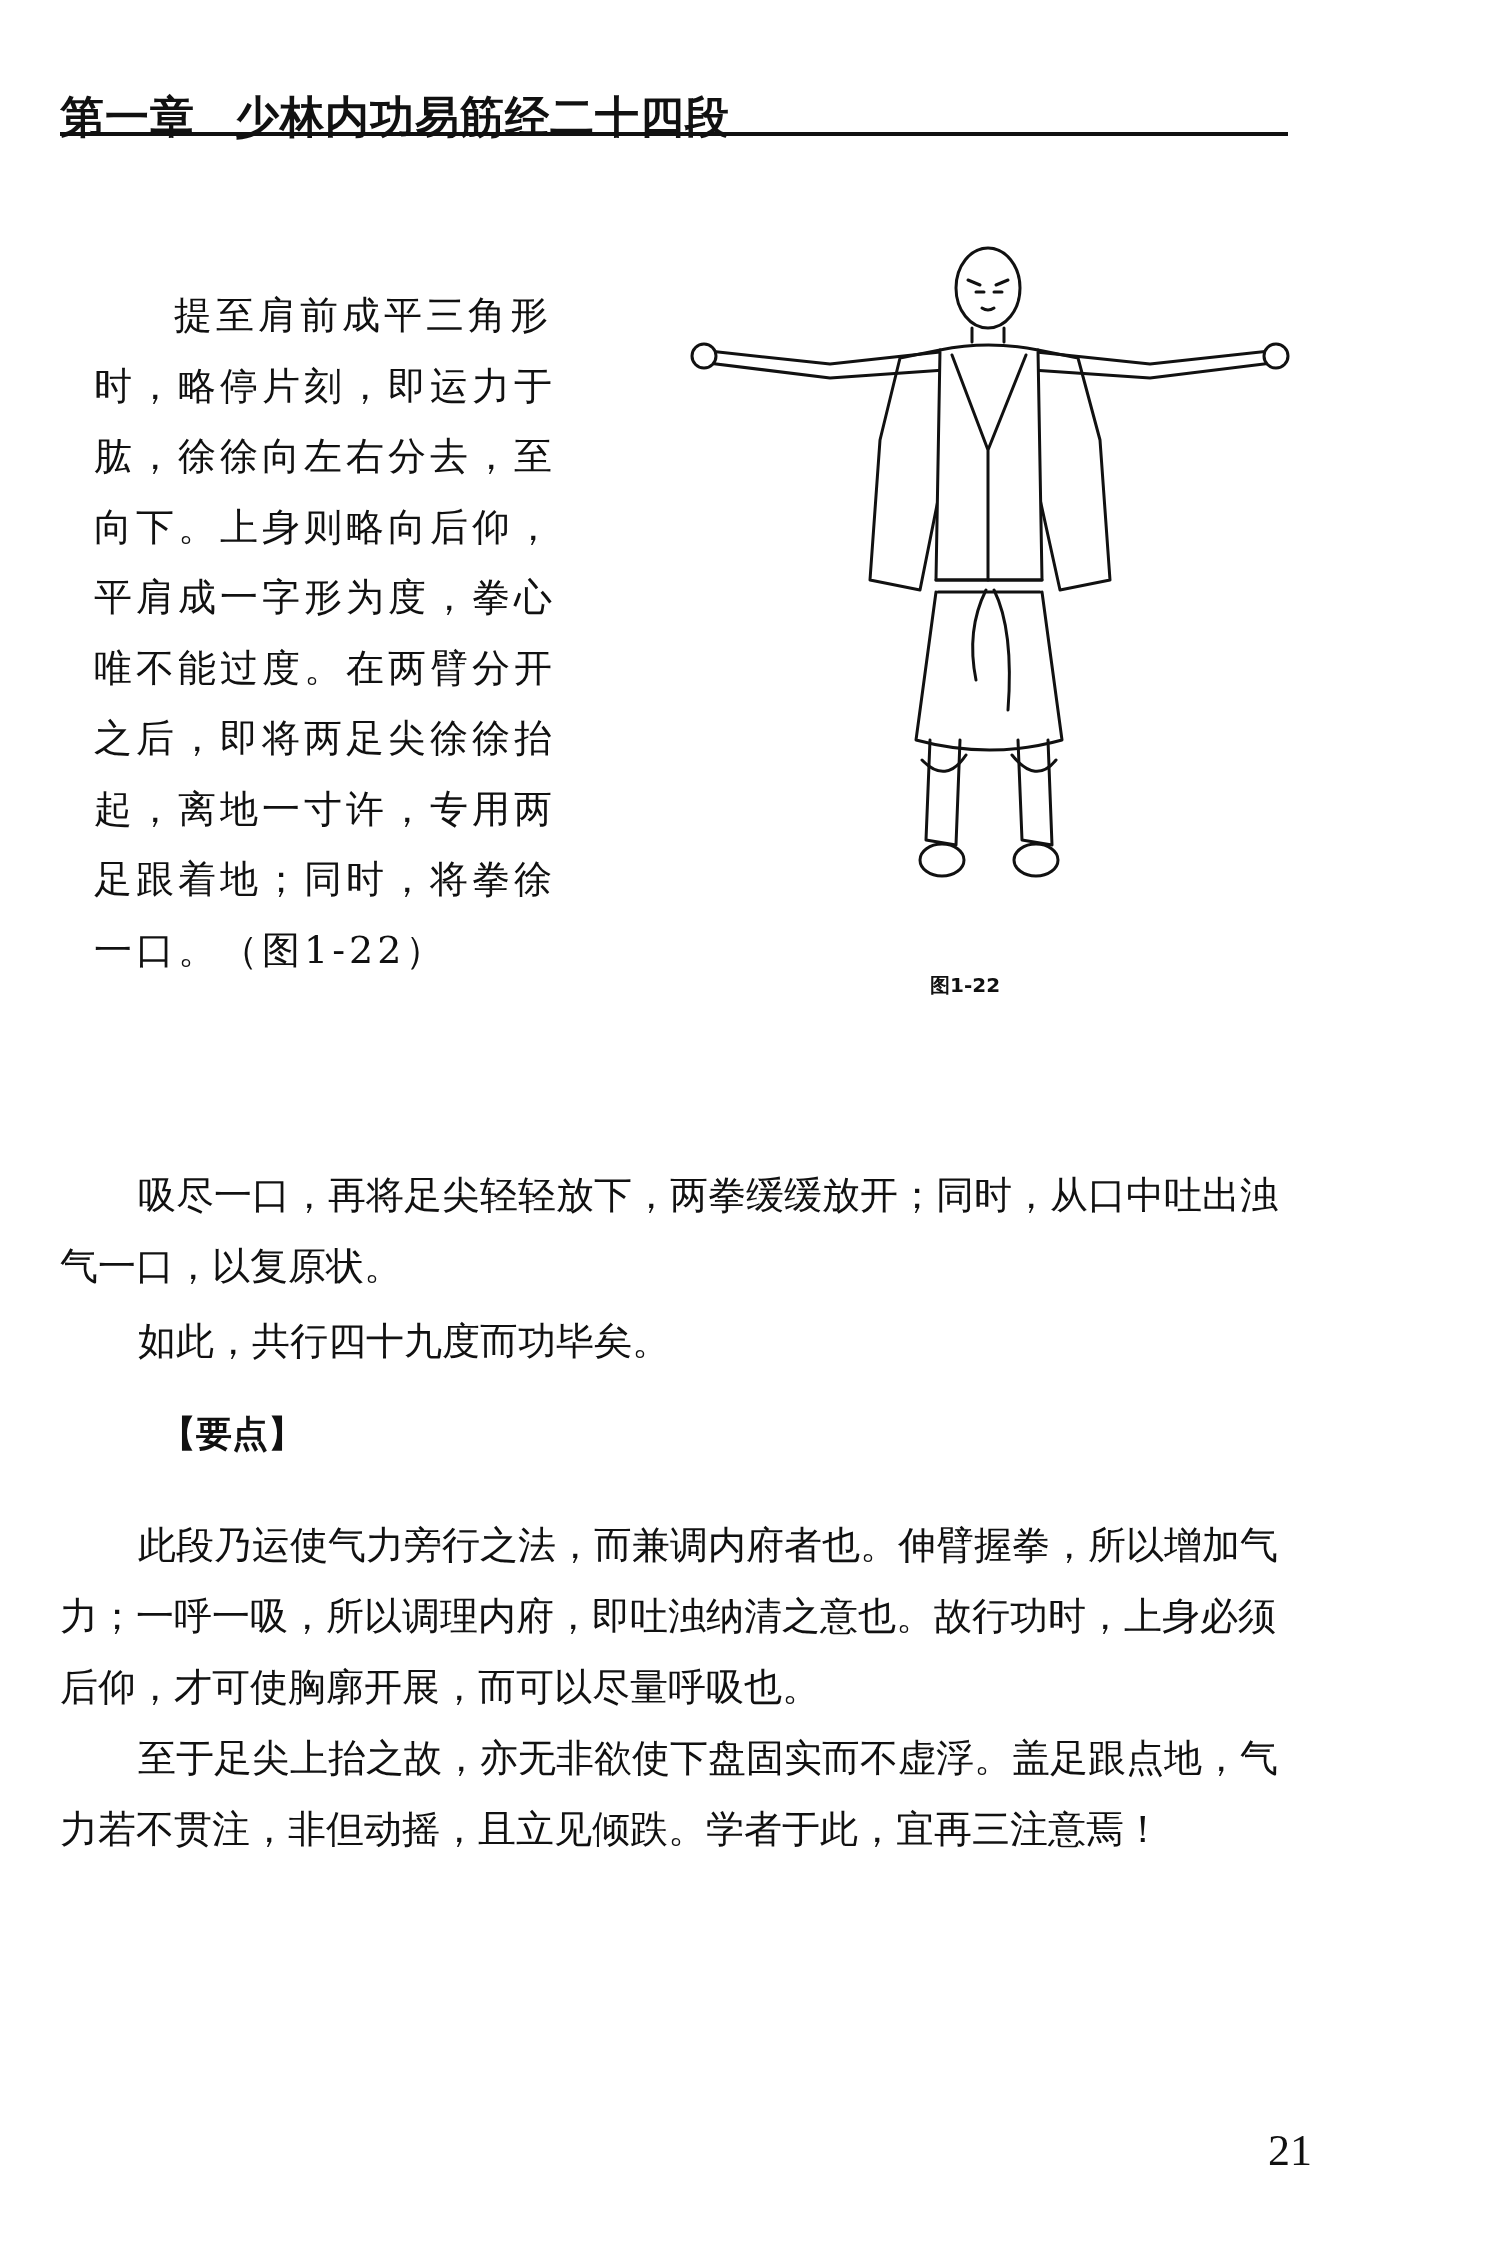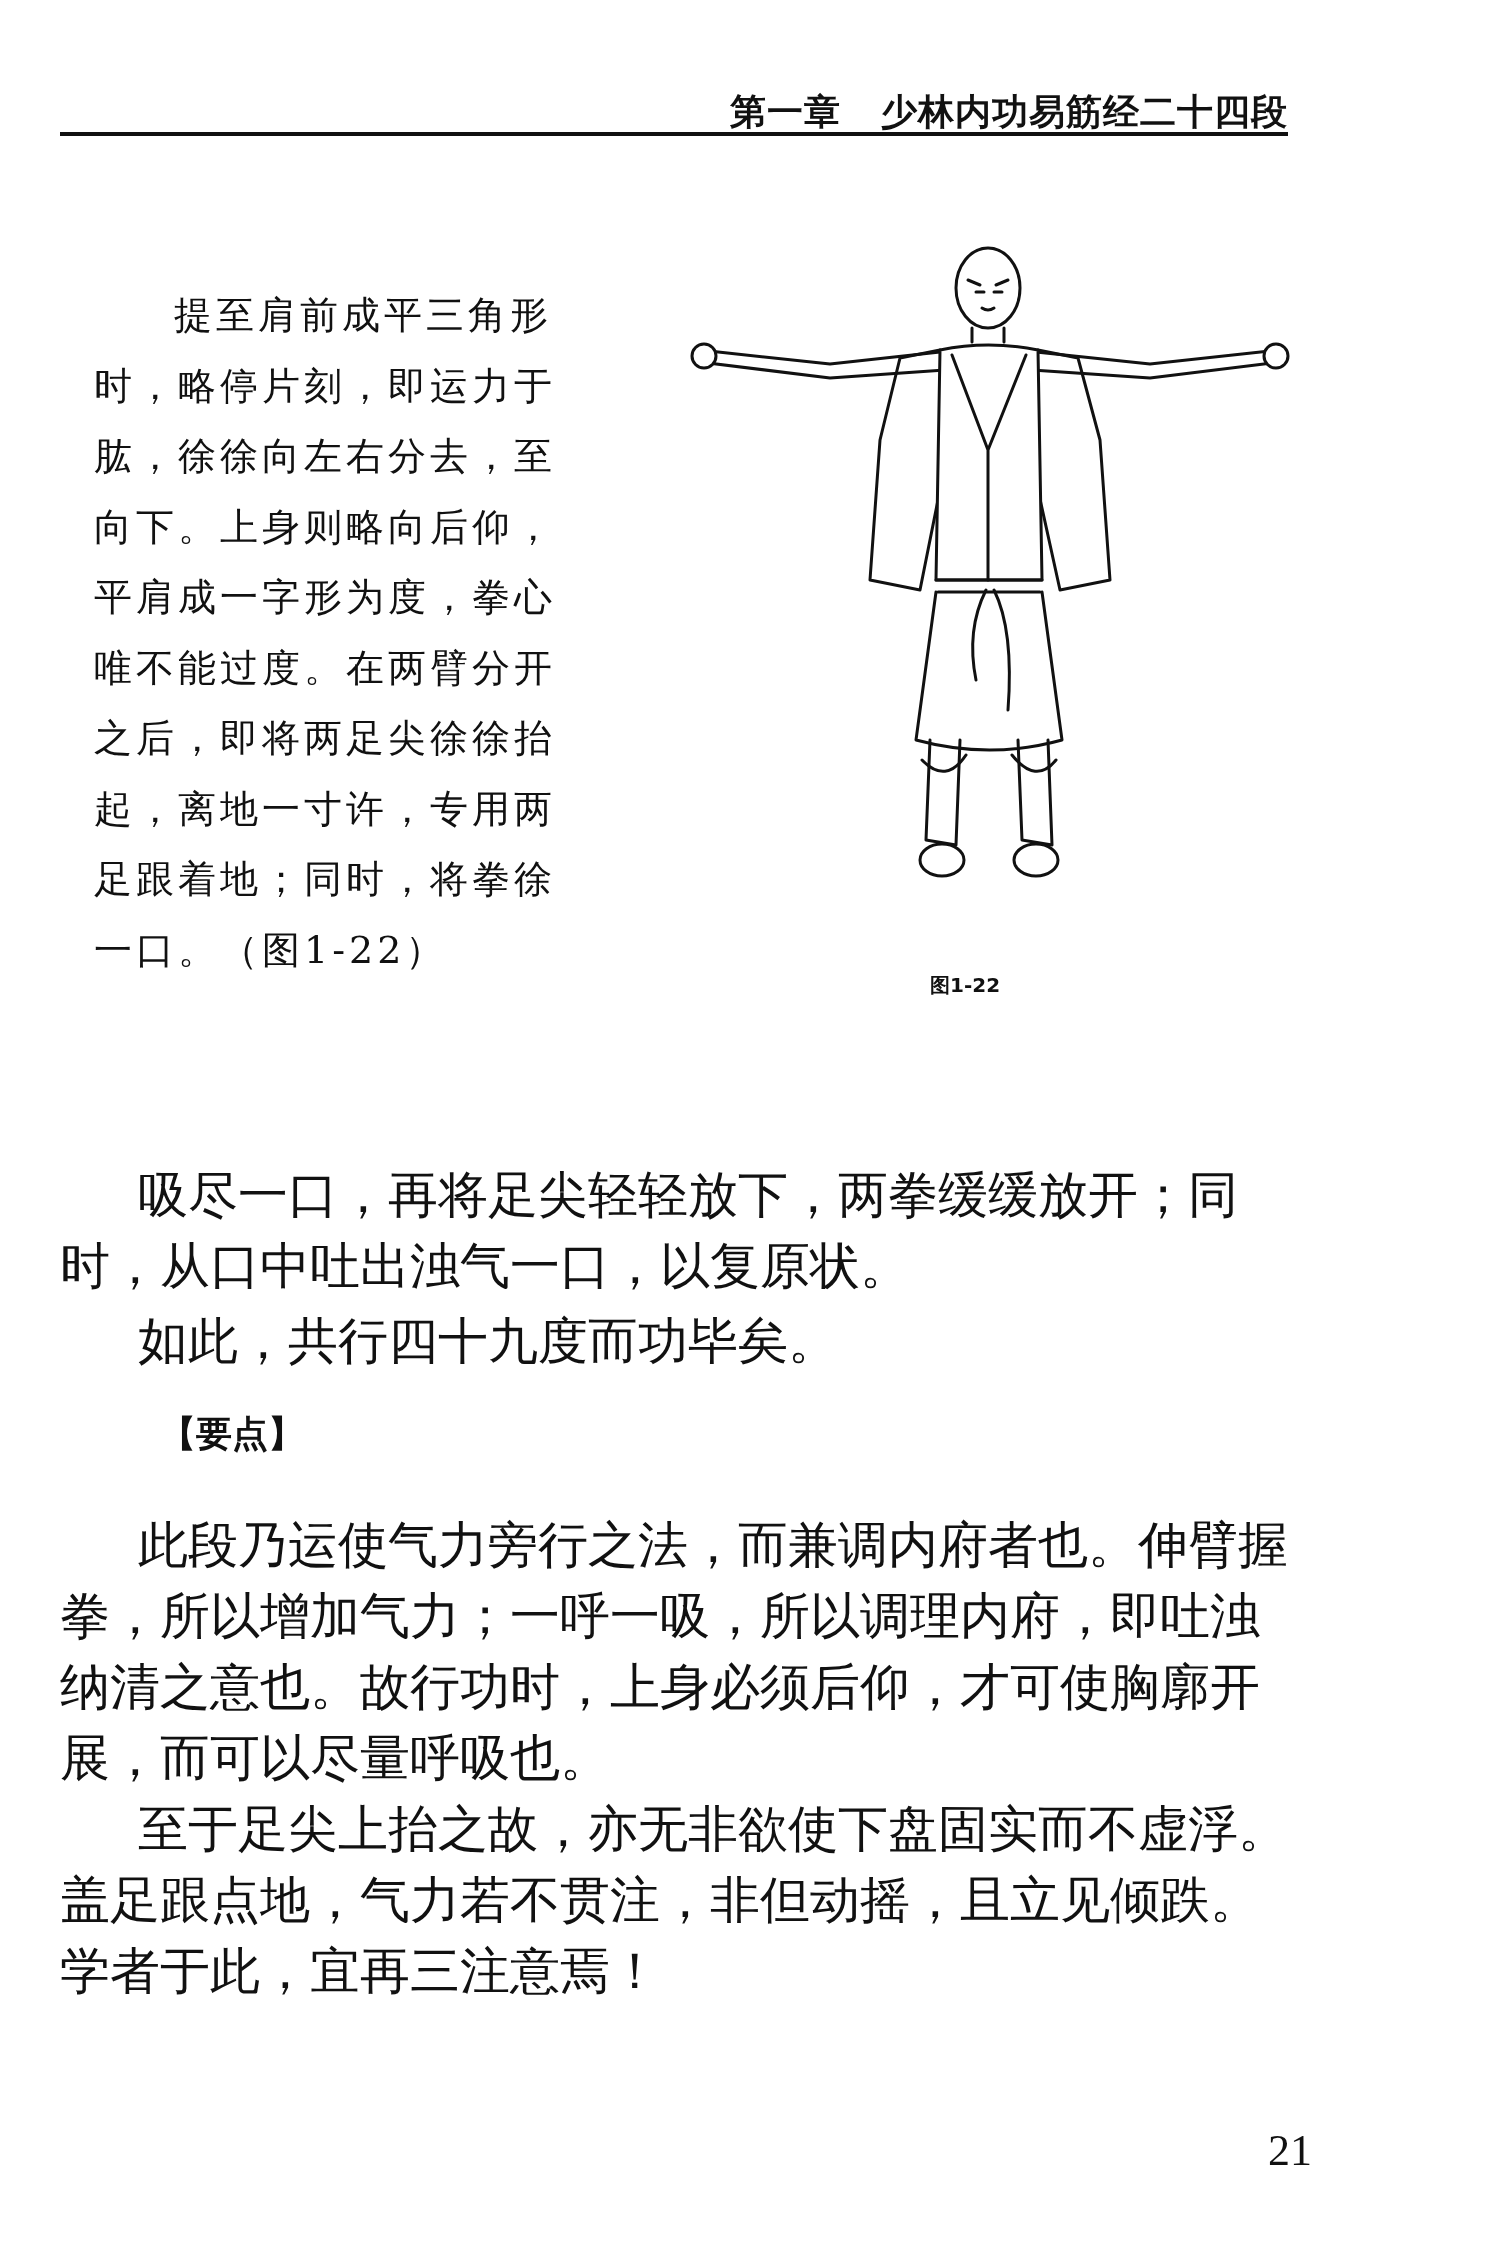--- a/index.html
+++ b/index.html
@@ -1,26 +1,26 @@
 <!DOCTYPE html>
 <html><head>
 <meta charset="utf-8">
 <style>
   html,body{margin:0;padding:0;background:#fff;}
   body{width:1500px;height:2259px;position:relative;overflow:hidden;color:#111;
        font-family:"DejaVu Serif","Liberation Serif",serif;}
-  .header{position:absolute;left:60px;top:88px;width:1228px;text-align:right;
-          font-family:"DejaVu Sans","Liberation Sans",sans-serif;font-weight:bold;font-size:36px;letter-spacing:1px;}
+  .header{position:absolute;left:60px;top:88px;width:1228px;
+          font-family:"DejaVu Sans","Liberation Sans",sans-serif;font-weight:bold;font-size:44px;letter-spacing:1px;}
   .header .gap{display:inline-block;width:40px;}
   .rule{position:absolute;left:60px;top:132px;width:1228px;height:4px;background:#111;}
   .col{position:absolute;left:58px;top:280px;width:500px;font-size:38px;line-height:70.5px;letter-spacing:4px;margin-left:36px;}
   .col div{white-space:nowrap;}
   .fig{position:absolute;left:690px;top:240px;width:600px;height:700px;}
   .caption{position:absolute;left:930px;top:972px;font-family:"DejaVu Sans","Liberation Sans",sans-serif;font-weight:bold;font-size:20px;}
-  .body{position:absolute;left:60px;width:1230px;font-size:50px;line-height:71px;}
+  .body{position:absolute;left:60px;width:1230px;font-size:38px;line-height:71px;}
   .body p{margin:0;text-indent:78px;}
   .key{position:absolute;left:160px;top:1410px;font-family:"DejaVu Sans","Liberation Sans",sans-serif;font-weight:bold;font-size:36px;}
   .pageno{position:absolute;left:1268px;top:2125px;font-family:"Liberation Serif","DejaVu Serif",serif;font-weight:normal;font-size:44px;}
 </style>
 </head>
 <body>
 
 <div class="header">
   <span>第一章</span><span class="gap"></span><span>少林内功易筋经二十四段</span>
 </div>

